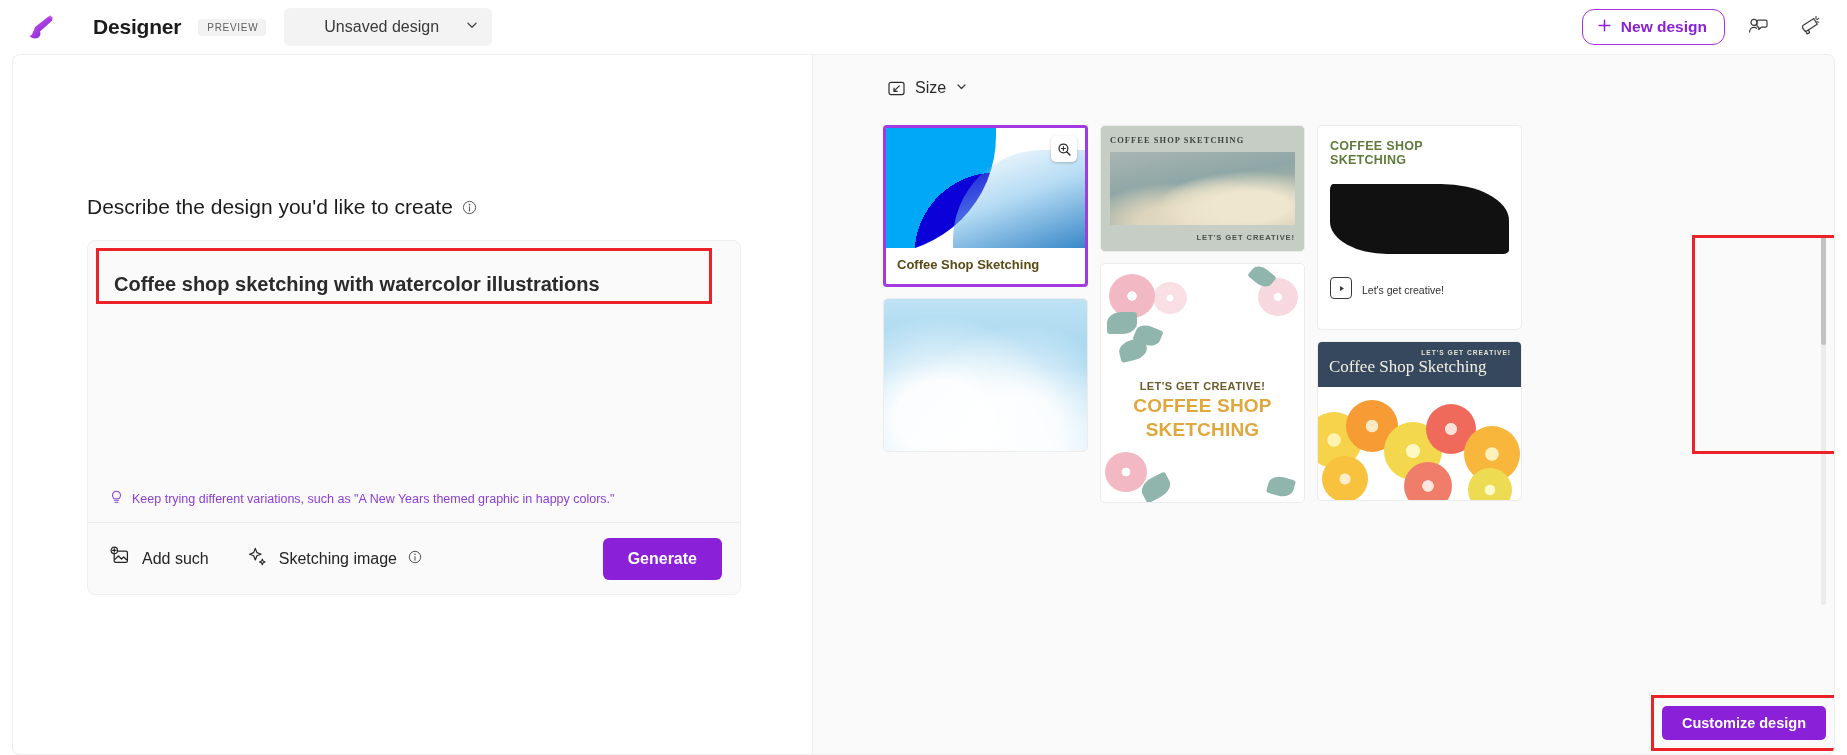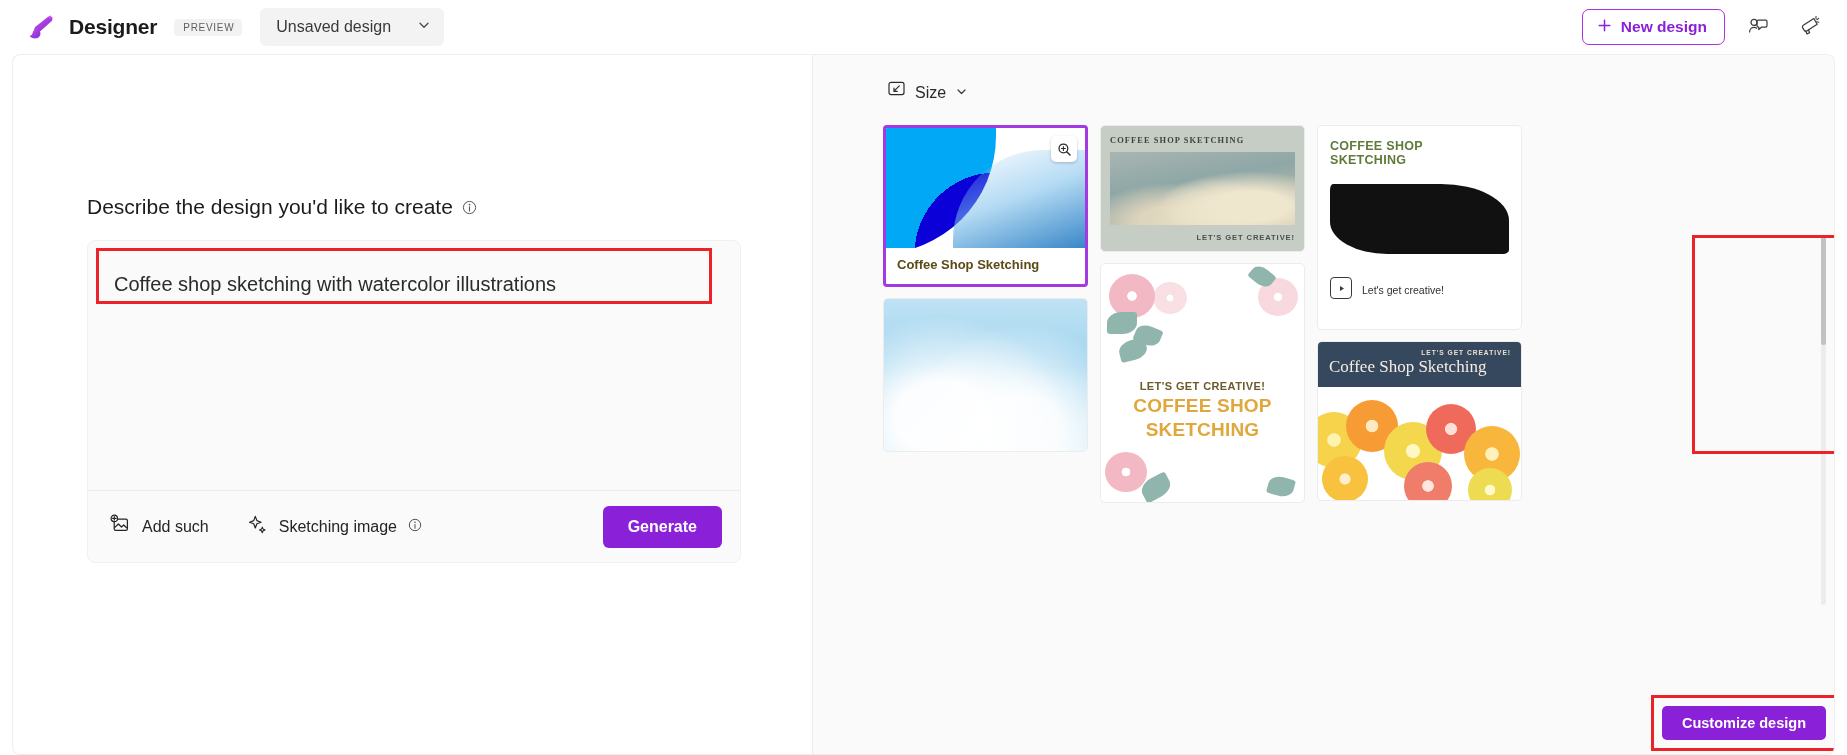--- a/index.html
+++ b/index.html
@@ -13,38 +13,38 @@
   
   .header {
     height: 54px;
     display: flex; align-items: center;
     padding: 0 22px 0 26px;
     background: #ffffff;
     position: relative;
   }
   .brand { display: flex; align-items: center; gap: 13px; }
   .logo-wrap { width: 30px; height: 30px; display:flex; align-items:center; justify-content:center; }
-  .brand-name { font-size: 21px; font-weight: bold; color: #1b1b1b; letter-spacing: -0.2px; }
+  .brand-name { font-size: 21px; font-weight: bold; color: #1b1b1b; letter-spacing: -0.2px; margin-left: 24px; }
   .preview-pill {
     font-size: 10px; letter-spacing: .7px; color: #5f5f5f;
     background: #f2f2f2; border-radius: 4px; padding: 3px 8px 3px 9px;
     margin-left: 4px; font-weight: 500;
   }
   .doc-chip {
     margin-left: 18px;
     display: flex; align-items: center; gap: 26px;
     background: #f3f3f3; border-radius: 6px;
     height: 38px; padding: 0 13px 0 16px;
     cursor: pointer;
   }
-  .doc-chip-label { font-size: 16px; color: #3a3a3a; }
+  .doc-chip-label { font-size: 16px; color: #3a3a3a; margin-left: 24px; }
   .header-right { margin-left: auto; display: flex; align-items: center; gap: 16px; }
   .new-design-btn {
     display: flex; align-items: center; gap: 9px;
-    border: 1.4px solid #a830e8; border-radius: 7px;
+    border: 1.4px solid #a830e8; border-radius: 12px;
     color: #8b20d9; background: #fff;
     height: 36px; padding: 0 17px 0 14px;
     font-size: 15.5px; font-weight: 600; cursor: pointer;
   }
   .icon-btn {
     width: 34px; height: 34px; display: flex;
     align-items: center; justify-content: center;
     background: none; border: none; cursor: pointer; border-radius: 5px;
   }
 
@@ -84,20 +84,21 @@
     width: 654px;
     background: #fafafa;
     border-radius: 8px;
     border: 1px solid #f0f0f0;
     position: relative;
   }
   .prompt-text-region {
     height: 249px;
     position: relative;
     padding: 18px 20px 0 20px;
+    font-weight: bold;
   }
   .annot-red {
     position: absolute;
     border: 3px solid #eb2227;
     pointer-events: none;
   }
   .annot-prompt { left: 8px; top: 7px; width: 616px; height: 56px; }
   .prompt-value {
     font-size: 20px; color: #2b2b2b; line-height: 1.3;
     padding: 12px 4px 0 6px;
@@ -123,21 +124,21 @@
     margin-left: auto;
     background: #8b20d9; color: #ffffff;
     border: none; border-radius: 6px;
     height: 42px; padding: 0 25px;
     font-size: 16px; font-weight: bold; cursor: pointer;
   }
 
   
   .size-bar { padding: 24px 0 0 74px; }
   .size-ctl {
-    display: inline-flex; align-items: flex-end; gap: 9px;
+    display: inline-flex; align-items: flex-start; gap: 9px;
     font-size: 16px; color: #2a2a2a; cursor: pointer;
   }
 
   .results-grid {
     position: absolute;
     left: 70px; top: 70px;
     width: 640px; height: 560px;
     display: flex; gap: 12px;
     overflow: hidden;
   }
@@ -371,20 +372,29 @@
           </svg>
         </span>
       </div>
 
       <div class="prompt-card">
         <div class="prompt-text-region">
           <div class="annot-red annot-prompt"></div>
           <div class="prompt-value">Coffee shop sketching with watercolor illustrations</div>
         </div>
 
+        <div class="prompt-hint">
+          <span>
+            <svg width="13" height="15" viewBox="0 0 13 15">
+              <path d="M6.5 1.2 a4 4 0 0 1 4 4 c0 1.7-1.1 2.6-1.6 3.6 h-4.8 C3.6 7.8 2.5 6.9 2.5 5.2 a4 4 0 0 1 4-4 z" fill="none" stroke="#8b3fd6" stroke-width="1.05"></path>
+              <path d="M4.6 10.3 h3.8 M5.2 12.3 h2.6" stroke="#8b3fd6" stroke-width="1.05" stroke-linecap="round"></path>
+            </svg>
+          </span>
+          <span>Keep trying different variations, such as "A New Years themed graphic in happy colors."</span>
+        </div>
 
         <div class="prompt-footer">
           <div class="tool-link">
             <span>
               <svg width="21" height="21" viewBox="0 0 21 21">
                 <rect x="4.2" y="5" width="13.2" height="11.4" rx="1.6" fill="none" stroke="#242424" stroke-width="1.25"></rect>
                 <path d="M4.6 13.6 L8.4 10 l3.1 3 2.2-2 3.1 3" fill="none" stroke="#242424" stroke-width="1.25" stroke-linejoin="round"></path>
                 <circle cx="4.3" cy="4.4" r="3.3" fill="#fff"></circle>
                 <circle cx="4.3" cy="4.4" r="3.2" fill="none" stroke="#242424" stroke-width="1.2"></circle>
                 <path d="M4.3 2.7 V6.1 M2.6 4.4 H6" stroke="#242424" stroke-width="1.2" stroke-linecap="round"></path>

